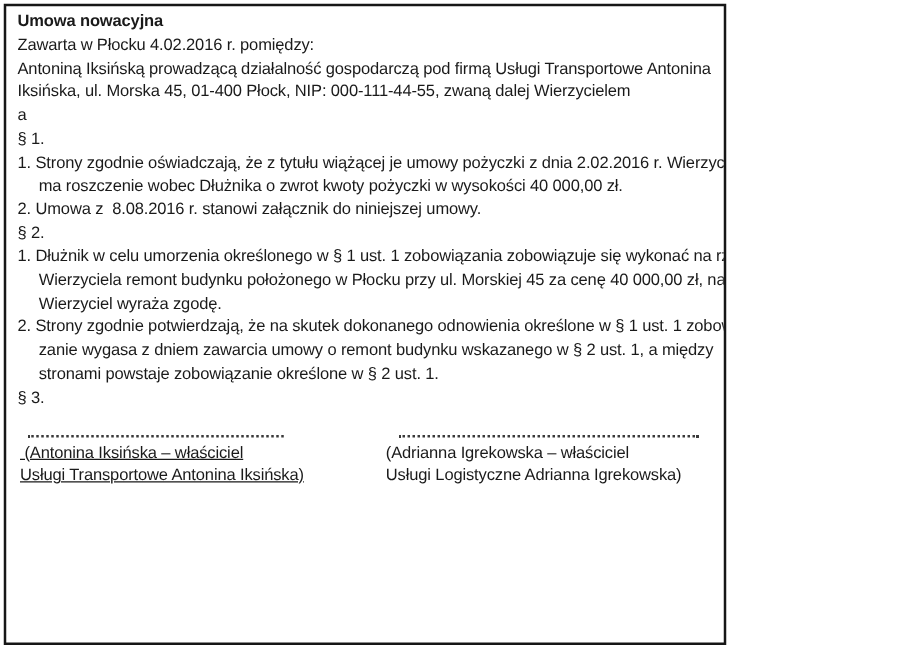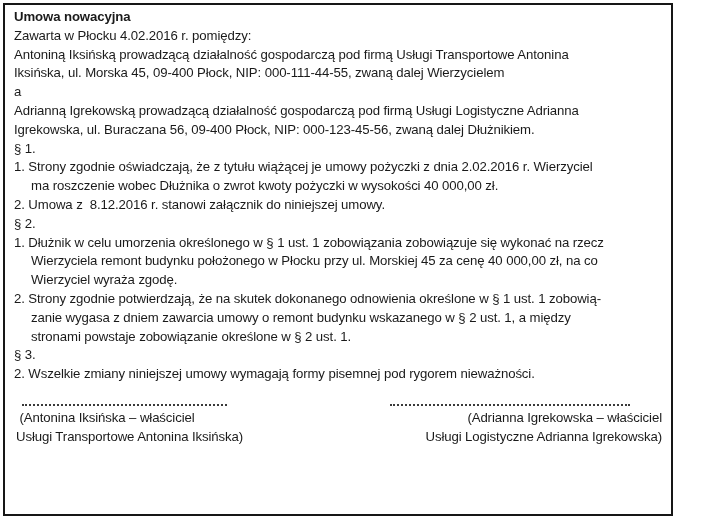--- a/index.html
+++ b/index.html
@@ -12,21 +12,21 @@
     position: relative;
     width: 720px;
     height: 528px;
     font-family: "Liberation Sans", "DejaVu Sans", sans-serif;
     color: #1a1a1a;
   }
   .frame {
     position: absolute;
     left: 3px;
     top: 3px;
-    width: 670px;
+    width: 578px;
     height: 513px;
     box-sizing: border-box;
     border: 2px solid #161616;
     background: #ffffff;
     padding: 3px 9px 0 9px;
     overflow: hidden;
   }
   .doc {
     font-size: 13.2px;
     line-height: 18.8px;
@@ -42,25 +42,26 @@
   .doc .item {
     padding-left: 17px;         
     text-indent: -17px;
   }
   .sig-row {
     display: flex;
     margin-top: 12px;
   }
   .sig-left {
     width: 345px;
+    text-decoration: underline;
   }
   .sig-right {
     width: 306px;
     margin-left: auto;
-    text-align: right;
+    text-align: left;
   }
   .dots {
     height: 8px;
     border-bottom: 2px dotted #3a3a3a;
   }
   .sig-left .dots {
     width: 205px;
     margin-left: 8px;
   }
   .sig-right .dots {
@@ -82,40 +83,37 @@
 </head>
 <body>
 
 <div class="frame">
   <div class="doc">
 
     <p class="block title">Umowa nowacyjna</p>
 
     <p class="block">Zawarta w Płocku 4.02.2016 r. pomiędzy:</p>
     <p class="block">Antoniną Iksińską prowadzącą działalność gospodarczą pod firmą Usługi Transportowe Antonina
-Iksińska, ul. Morska 45, 09-400 Płock, NIP: 000-111-44-55, zwaną dalej Wierzycielem</p>
+Iksińska, ul. Morska 45, 01-400 Płock, NIP: 000-111-44-55, zwaną dalej Wierzycielem</p>
     <p class="block">a</p>
-    <p class="block">Adrianną Igrekowską prowadzącą działalność gospodarczą pod firmą Usługi Logistyczne Adrianna
-Igrekowska, ul. Buraczana 56, 09-400 Płock, NIP: 000-123-45-56, zwaną dalej Dłużnikiem.</p>
 
     <p class="block">§ 1.</p>
     <p class="block item">1. Strony zgodnie oświadczają, że z tytułu wiążącej je umowy pożyczki z dnia 2.02.2016 r. Wierzyciel
 ma roszczenie wobec Dłużnika o zwrot kwoty pożyczki w wysokości 40 000,00 zł.</p>
-    <p class="block item">2. Umowa z  8.12.2016 r. stanowi załącznik do niniejszej umowy.</p>
+    <p class="block item">2. Umowa z  8.08.2016 r. stanowi załącznik do niniejszej umowy.</p>
 
     <p class="block">§ 2.</p>
     <p class="block item">1. Dłużnik w celu umorzenia określonego w § 1 ust. 1 zobowiązania zobowiązuje się wykonać na rzecz
 Wierzyciela remont budynku położonego w Płocku przy ul. Morskiej 45 za cenę 40 000,00 zł, na co
 Wierzyciel wyraża zgodę.</p>
     <p class="block item">2. Strony zgodnie potwierdzają, że na skutek dokonanego odnowienia określone w § 1 ust. 1 zobowią-
 zanie wygasa z dniem zawarcia umowy o remont budynku wskazanego w § 2 ust. 1, a między
 stronami powstaje zobowiązanie określone w § 2 ust. 1.</p>
 
     <p class="block">§ 3.</p>
-    <p class="block item">2. Wszelkie zmiany niniejszej umowy wymagają formy pisemnej pod rygorem nieważności.</p>
 
     <div class="sig-row">
       <div class="sig-left">
         <div class="dots"></div>
         <p class="sig-caption"> (Antonina Iksińska – właściciel
 Usługi Transportowe Antonina Iksińska)</p>
       </div>
       <div class="sig-right">
         <div class="dots"></div>
         <p class="sig-caption">(Adrianna Igrekowska – właściciel

